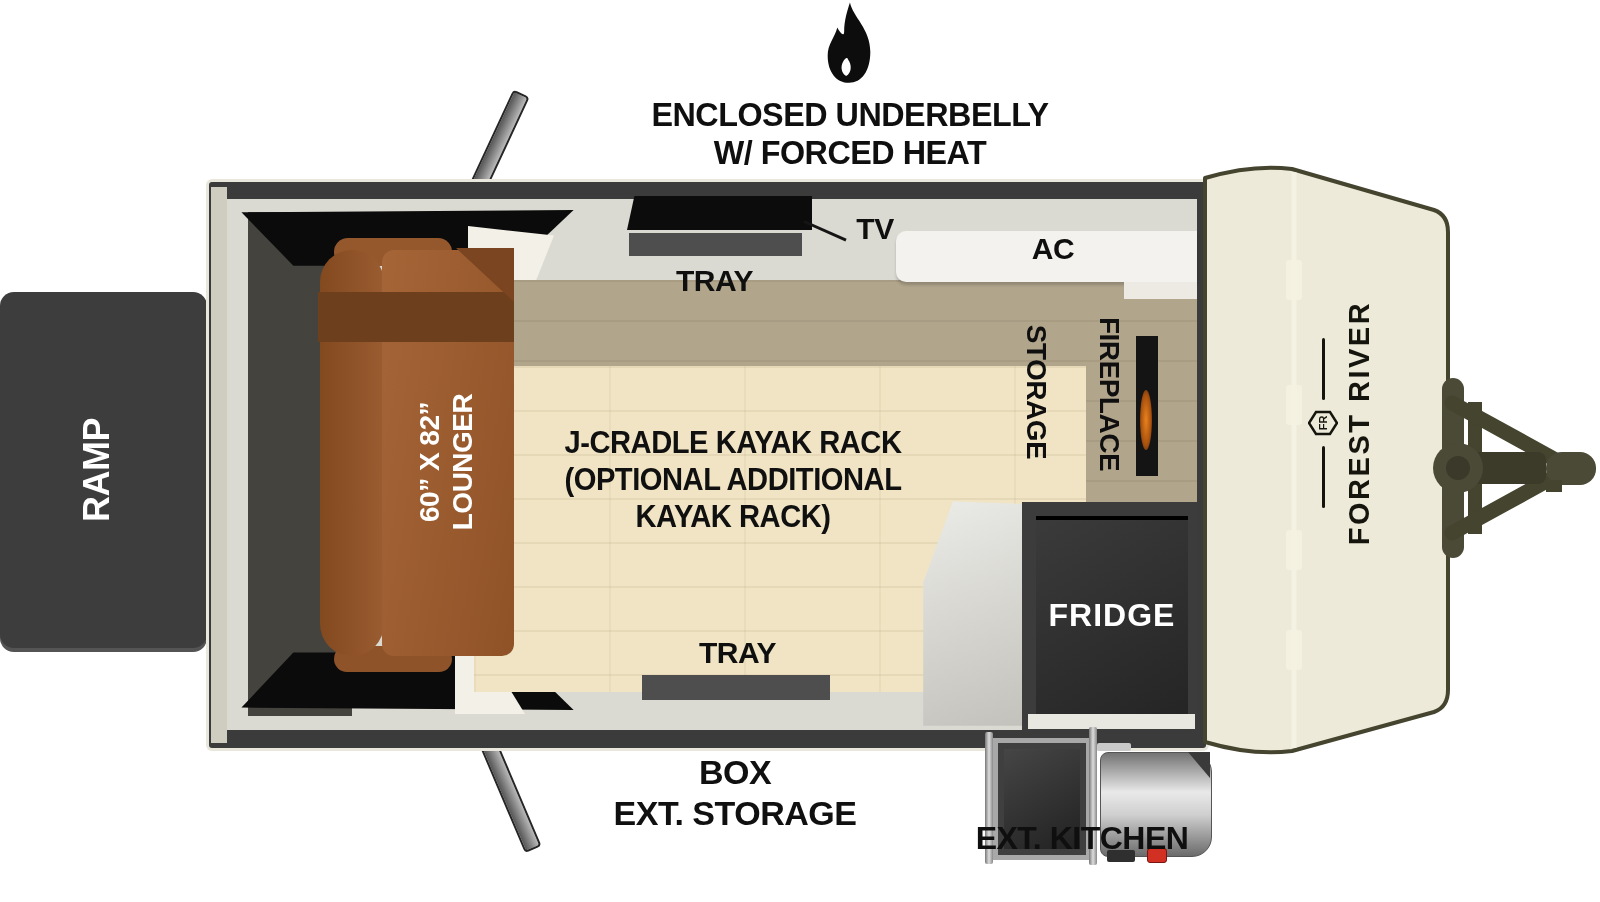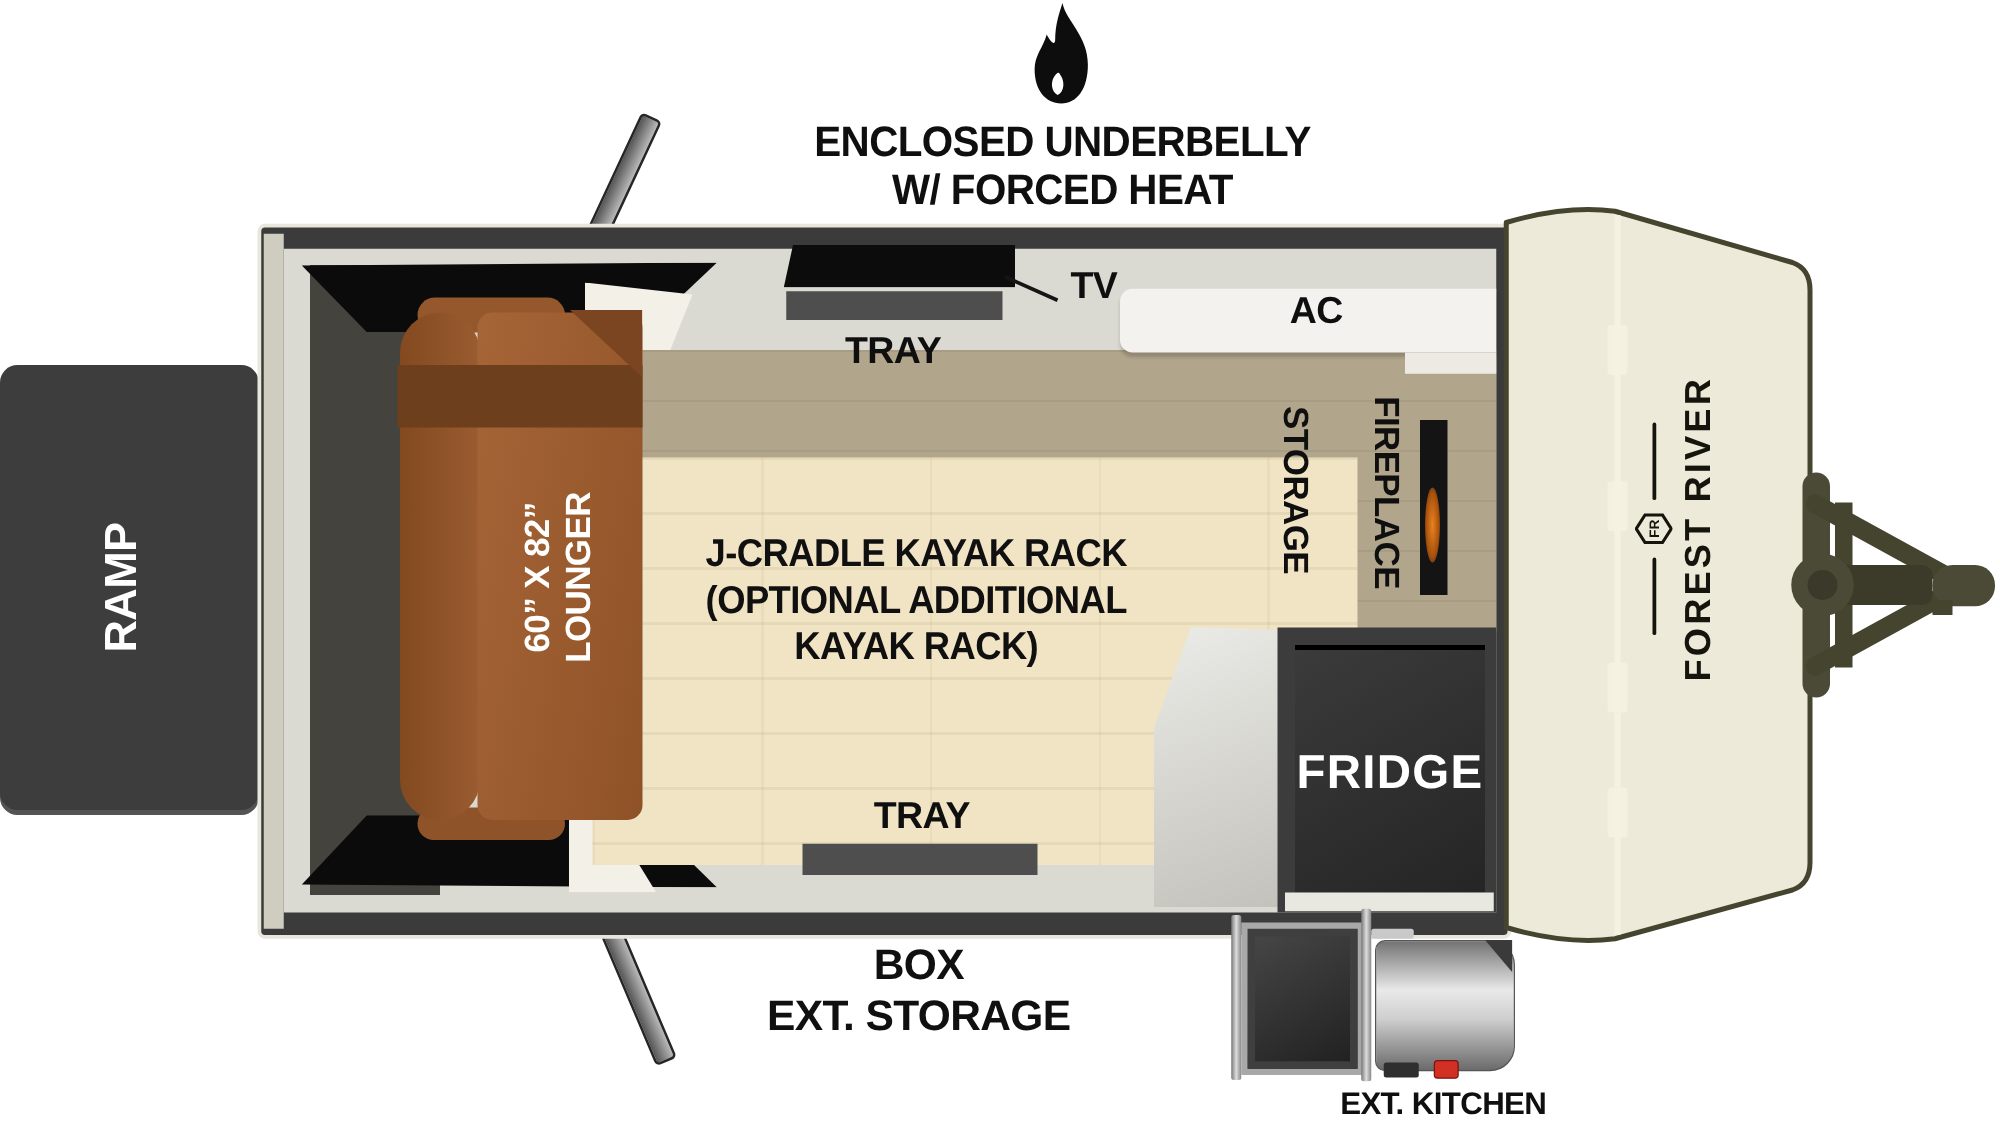--- a/index.html
+++ b/index.html
@@ -50,21 +50,21 @@
   <div class="abs" style="left:896px;top:231px;width:301px;height:51px;background:#f3f2ee;border-radius:10px 0 0 10px;box-shadow:0 3px 3px rgba(0,0,0,.18);"></div>
   <div class="abs" style="left:1124px;top:282px;width:73px;height:17px;background:#eceae3;"></div>
 
   <div class="abs" style="left:1136px;top:336px;width:22px;height:140px;background:#141414;"></div>
   <div class="abs" style="left:1140px;top:390px;width:12px;height:60px;background:radial-gradient(ellipse at 50% 50%, #e8821e 0%, #a8510e 60%, transparent 100%);border-radius:50%;"></div>
 
   <div class="abs" style="left:920px;top:497px;width:106px;height:231px;background:linear-gradient(160deg,#ececе8,#c2c1bb);background:linear-gradient(160deg,#ececE8,#c2c1bb);clip-path:polygon(31% 2%, 97% 3%, 97% 99%, 3% 99%, 3% 37%);"></div>
   <div class="abs" style="left:1022px;top:502px;width:175px;height:228px;background:#3c3c3c;"></div>
   <div class="abs" style="left:1036px;top:516px;width:152px;height:198px;background:linear-gradient(150deg,#3b3b3b,#252525);box-shadow:inset 0 4px 0 #000;"></div>
   <div class="abs" style="left:1028px;top:714px;width:167px;height:15px;background:#e8e7e0;"></div>
-  <div class="lbl white" style="left:1032px;top:597px;width:160px;font-size:38px;letter-spacing:1px;">FRIDGE</div>
+  <div class="lbl white" style="left:1032px;top:597px;width:160px;font-size:32px;letter-spacing:1px;">FRIDGE</div>
 
   <div class="abs" style="left:627px;top:196px;width:185px;height:34px;background:#0c0c0c;clip-path:polygon(4% 0,100% 0,100% 100%,0 100%);"></div>
   <div class="abs" style="left:804px;top:220px;width:46px;height:3px;background:#151515;transform:rotate(24deg);transform-origin:left center;"></div>
   <div class="lbl" style="left:840px;top:212px;width:70px;font-size:30px;">TV</div>
   <div class="abs" style="left:629px;top:233px;width:173px;height:23px;background:#4e4e4e;"></div>
   <div class="lbl" style="left:637px;top:264px;width:155px;font-size:30px;">TRAY</div>
   <div class="abs" style="left:642px;top:675px;width:188px;height:25px;background:#4e4e4e;"></div>
   <div class="lbl" style="left:660px;top:636px;width:155px;font-size:30px;">TRAY</div>
   <div class="lbl" style="left:1008px;top:232px;width:90px;font-size:30px;">AC</div>
 
@@ -131,15 +131,15 @@
   <div class="abs silver-rail" style="left:985px;top:732px;width:8px;height:132px;"></div>
   <div class="abs" style="left:993px;top:738px;width:98px;height:122px;background:#a8a8a8;padding:0;">
     <div class="abs" style="left:5px;top:5px;width:88px;height:112px;background:linear-gradient(150deg,#484848,#1f1f1f);box-shadow:inset 0 0 0 6px #3f3f3f;"></div>
   </div>
   <div class="abs silver-rail" style="left:1089px;top:727px;width:8px;height:138px;"></div>
   <div class="abs" style="left:1097px;top:743px;width:34px;height:8px;background:#c9c9c9;border-radius:2px;"></div>
   <div class="abs" style="left:1100px;top:752px;width:110px;height:103px;background:linear-gradient(180deg,#737373 0%,#e9e9e9 38%,#cfcfcf 60%,#6b6b6b 100%);border:1px solid #555;border-radius:8px 20px 20px 8px;"></div>
   <div class="abs" style="left:1188px;top:752px;width:22px;height:26px;background:#3a3a3a;clip-path:polygon(100% 0,100% 100%,0 0);"></div>
   <div class="abs" style="left:1147px;top:848px;width:18px;height:13px;background:#d23022;border:1px solid #7a1410;border-radius:3px;"></div>
   <div class="abs" style="left:1107px;top:850px;width:28px;height:12px;background:#2f2f2f;border-radius:2px;"></div>
-  <div class="lbl" style="left:927px;top:869px;width:310px;font-size:25px;text-align:right;">EXT. KITCHEN</div>
+  <div class="lbl" style="left:927px;top:820px;width:310px;font-size:32px;">EXT. KITCHEN</div>
 
 </div>
 
 </body></html>

